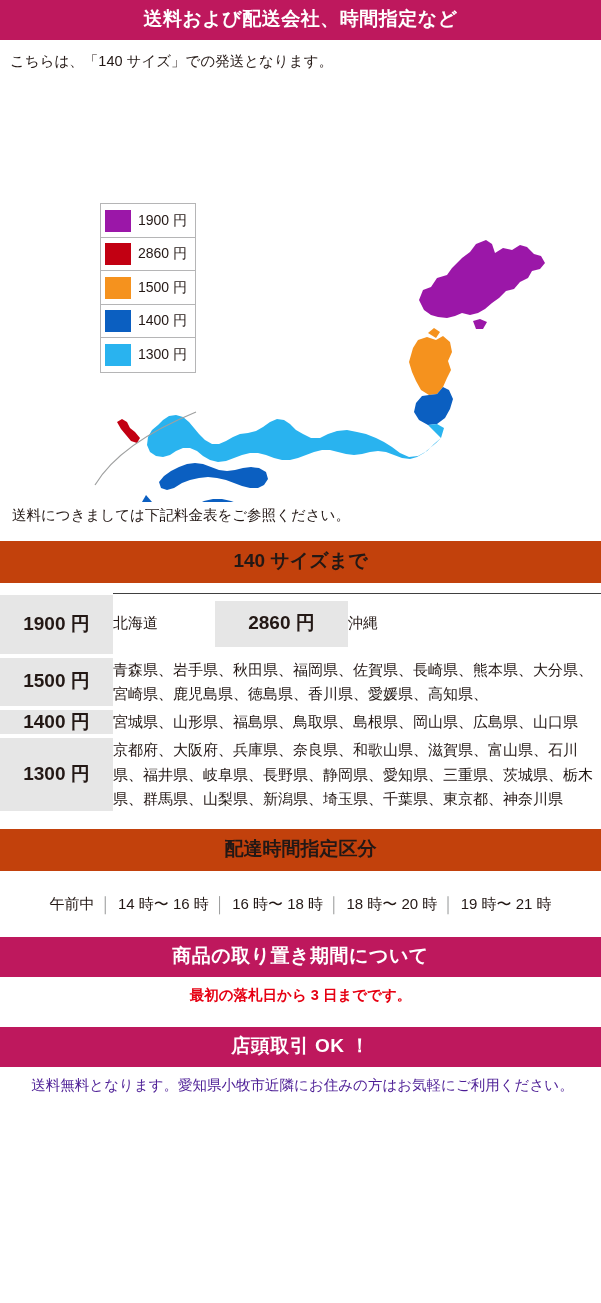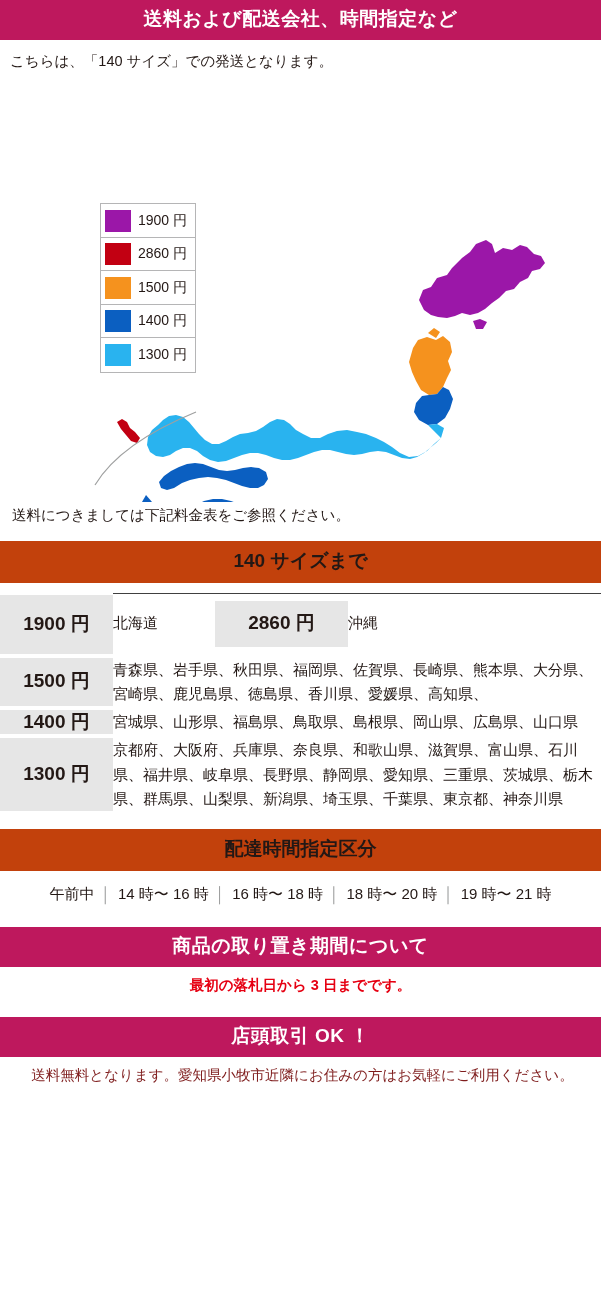--- a/index.html
+++ b/index.html
@@ -134,21 +134,21 @@
     margin-left: 0;
   }
   .hokkaido-name { font-size: 15px; }
 
   
   .time-row {
     display: flex;
     align-items: center;
     justify-content: center;
     font-size: 15px;
-    padding: 14px 0 11px 0;
+    padding: 24px 0 11px 0;
     color: #231815;
   }
   .time-slot { white-space: nowrap; }
   .time-sep {
     color: #9fa0a0;
     margin: 0 7px;
   }
 
   
   .red-note {
@@ -156,21 +156,21 @@
     color: #e60012;
     font-size: 14.5px;
     font-weight: bold;
     padding: 9px 0 10px 0;
   }
 
   
   .bottom-note {
     text-align: center;
     font-size: 14.5px;
-    color: #7f1d1d;
+    color: #4c1d95;
     padding: 9px 0 12px 4px;
   }
   .spacer-12 { height: 12px; }
   .spacer-14 { height: 14px; }
   .spacer-8 { height: 8px; }
 </style>
 </head>
 <body>
 
 <div class="page">

